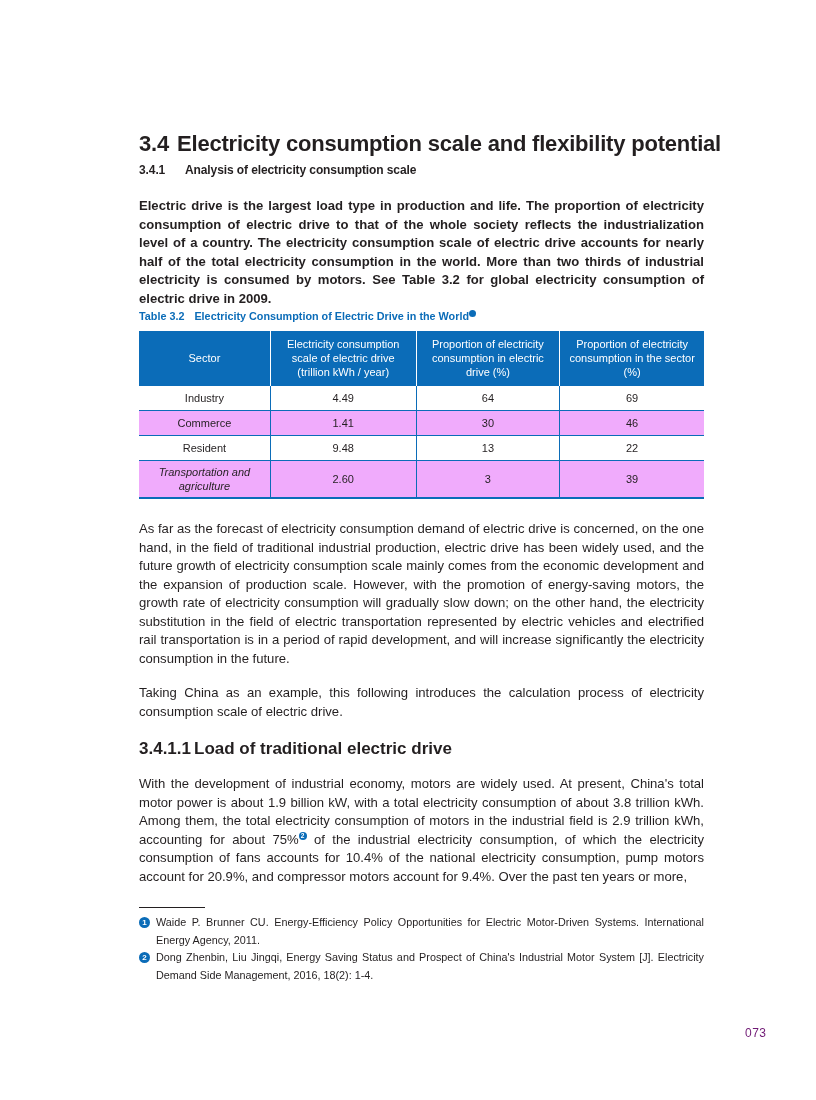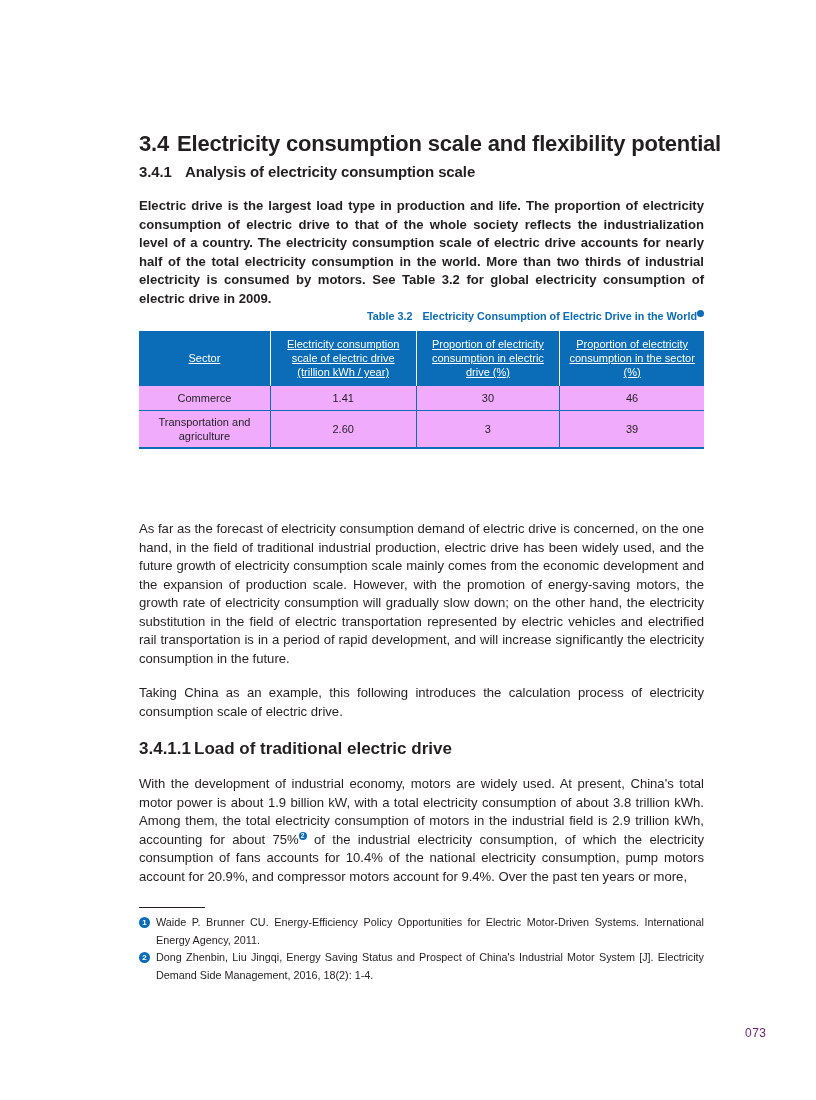--- a/index.html
+++ b/index.html
@@ -1,34 +1,34 @@
 <!DOCTYPE html>
 <html><head>
 <meta charset="utf-8">
 <style>
   html, body { margin: 0; padding: 0; background: #ffffff; }
   body { width: 816px; height: 1100px; position: relative; overflow: hidden;
          font-family: "Liberation Sans", sans-serif; color: #231f20; }
   .abs { position: absolute; }
   .h1 { left: 139px; top: 123px; font-size: 22px; font-weight: bold; letter-spacing: -0.2px; margin-top: 8px; }
   .h1 .num { display: inline-block; width: 38px; }
-  .h2 { left: 139px; top: 163px; font-size: 15px; font-weight: bold; letter-spacing: -0.1px; }
+  .h2 { left: 139px; top: 163px; font-size: 12px; font-weight: bold; letter-spacing: -0.1px; }
   .h2 .num { display: inline-block; width: 46px; }
   .h3 { left: 139px; top: 739px; font-size: 17px; font-weight: bold; }
   .h3 .num { display: inline-block; width: 55px; }
   .para { left: 139px; width: 565px; font-size: 13.1px; line-height: 18.5px; text-align: justify; }
   .p1 { top: 197px; font-weight: bold; }
   .p2 { top: 520px; }
   .p3 { top: 684px; }
   .p4 { top: 775px; }
-  .caption { left: 139px; width: 565px; top: 310px; text-align: right; font-size: 10.8px; font-weight: bold; color: #0b6cb8; }
+  .caption { left: 139px; width: 565px; top: 310px; text-align: left; font-size: 10.8px; font-weight: bold; color: #0b6cb8; }
   .caption .num { margin-right: 10px; }
   .fn-dot { display: inline-block; width: 7px; height: 7px; border-radius: 50%; background: #0b6cb8; vertical-align: top; margin-top: 0px; }
   table { position: absolute; left: 139px; top: 331px; width: 565px; border-collapse: collapse; font-size: 11px; color: #231f20; }
-  th { background: #0b6cb8; color: #ffffff; font-weight: normal; height: 54px; line-height: 14px; padding: 0 4px; border-left: 1px solid #ffffff; text-decoration: underline; }
+  th { background: #0b6cb8; color: #ffffff; font-weight: normal; height: 54px; line-height: 14px; padding: 0 4px; border-left: 1px solid #ffffff; }
   th:first-child { border-left: none; }
   td { text-align: center; border-left: 1.5px solid #0b6cb8; border-top: 1.5px solid #0b6cb8; height: 24px; padding: 0 4px; line-height: 14px; }
   td:first-child { border-left: none; }
   tr.alt td { background: #f0abfc; }
   tr.tall td { height: 36px; }
   tbody tr:last-child td { border-bottom: 2.5px solid #0b6cb8; }
   .col0 { width: 123px; } .col1 { width: 137px; } .col2 { width: 135px; } .col3 { width: 136px; }
   .sup { display: inline-block; width: 8px; height: 8px; border-radius: 50%; background: #0b6cb8; color: #fff; font-size: 6.5px; line-height: 8px; text-align: center; vertical-align: top; margin-top: 1px; font-weight: bold; }
   .fn-rule { left: 139px; top: 907px; width: 66px; height: 1px; background: #231f20; }
   .fn { left: 139px; width: 565px; font-size: 10.8px; line-height: 17.5px; text-align: justify; }
@@ -57,28 +57,40 @@
 <table>
   <thead>
     <tr>
       <th class="col0">Sector</th>
       <th class="col1">Electricity consumption scale of electric drive (trillion kWh / year)</th>
       <th class="col2">Proportion of electricity consumption in electric drive (%)</th>
       <th class="col3">Proportion of electricity consumption in the sector (%)</th>
     </tr>
   </thead>
   <tbody>
+    <tr>
+      <td>Industry</td>
+      <td>4.49</td>
+      <td>64</td>
+      <td>69</td>
+    </tr>
     <tr class="alt">
       <td>Commerce</td>
       <td>1.41</td>
       <td>30</td>
       <td>46</td>
     </tr>
+    <tr>
+      <td>Resident</td>
+      <td>9.48</td>
+      <td>13</td>
+      <td>22</td>
+    </tr>
     <tr class="alt tall">
-      <td style="padding:0 14px;">Transportation and agriculture</td>
+      <td style="padding:0 14px;font-style:italic;">Transportation and agriculture</td>
       <td>2.60</td>
       <td>3</td>
       <td>39</td>
     </tr>
   </tbody>
 </table>
 
 <div class="abs para p2">As far as the forecast of electricity consumption demand of electric drive is concerned, on the one hand, in the field of traditional industrial production, electric drive has been widely used, and the future growth of electricity consumption scale mainly comes from the economic development and the expansion of production scale. However, with the promotion of energy-saving motors, the growth rate of electricity consumption will gradually slow down; on the other hand, the electricity substitution in the field of electric transportation represented by electric vehicles and electrified rail transportation is in a period of rapid development, and will increase significantly the electricity consumption in the future.</div>
 
 <div class="abs para p3">Taking China as an example, this following introduces the calculation process of electricity consumption scale of electric drive.</div>

